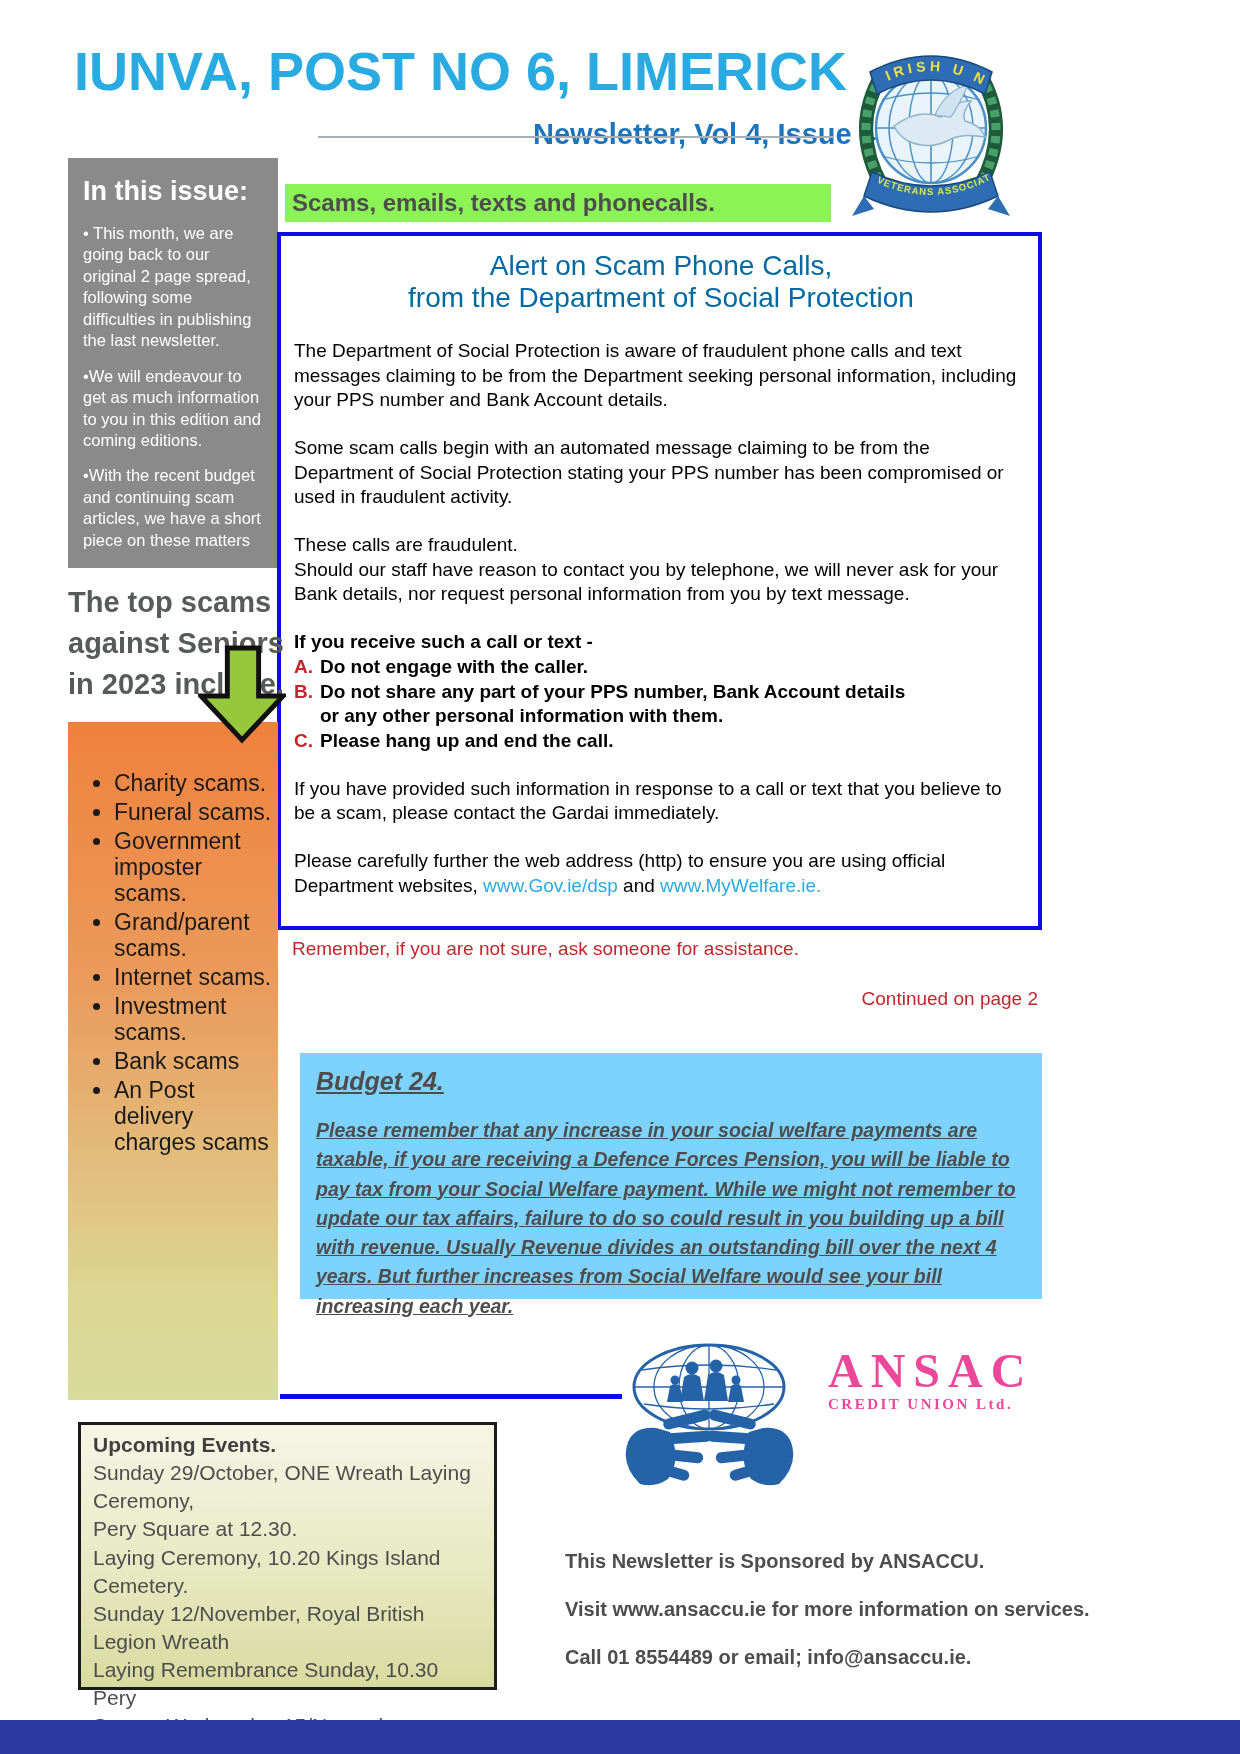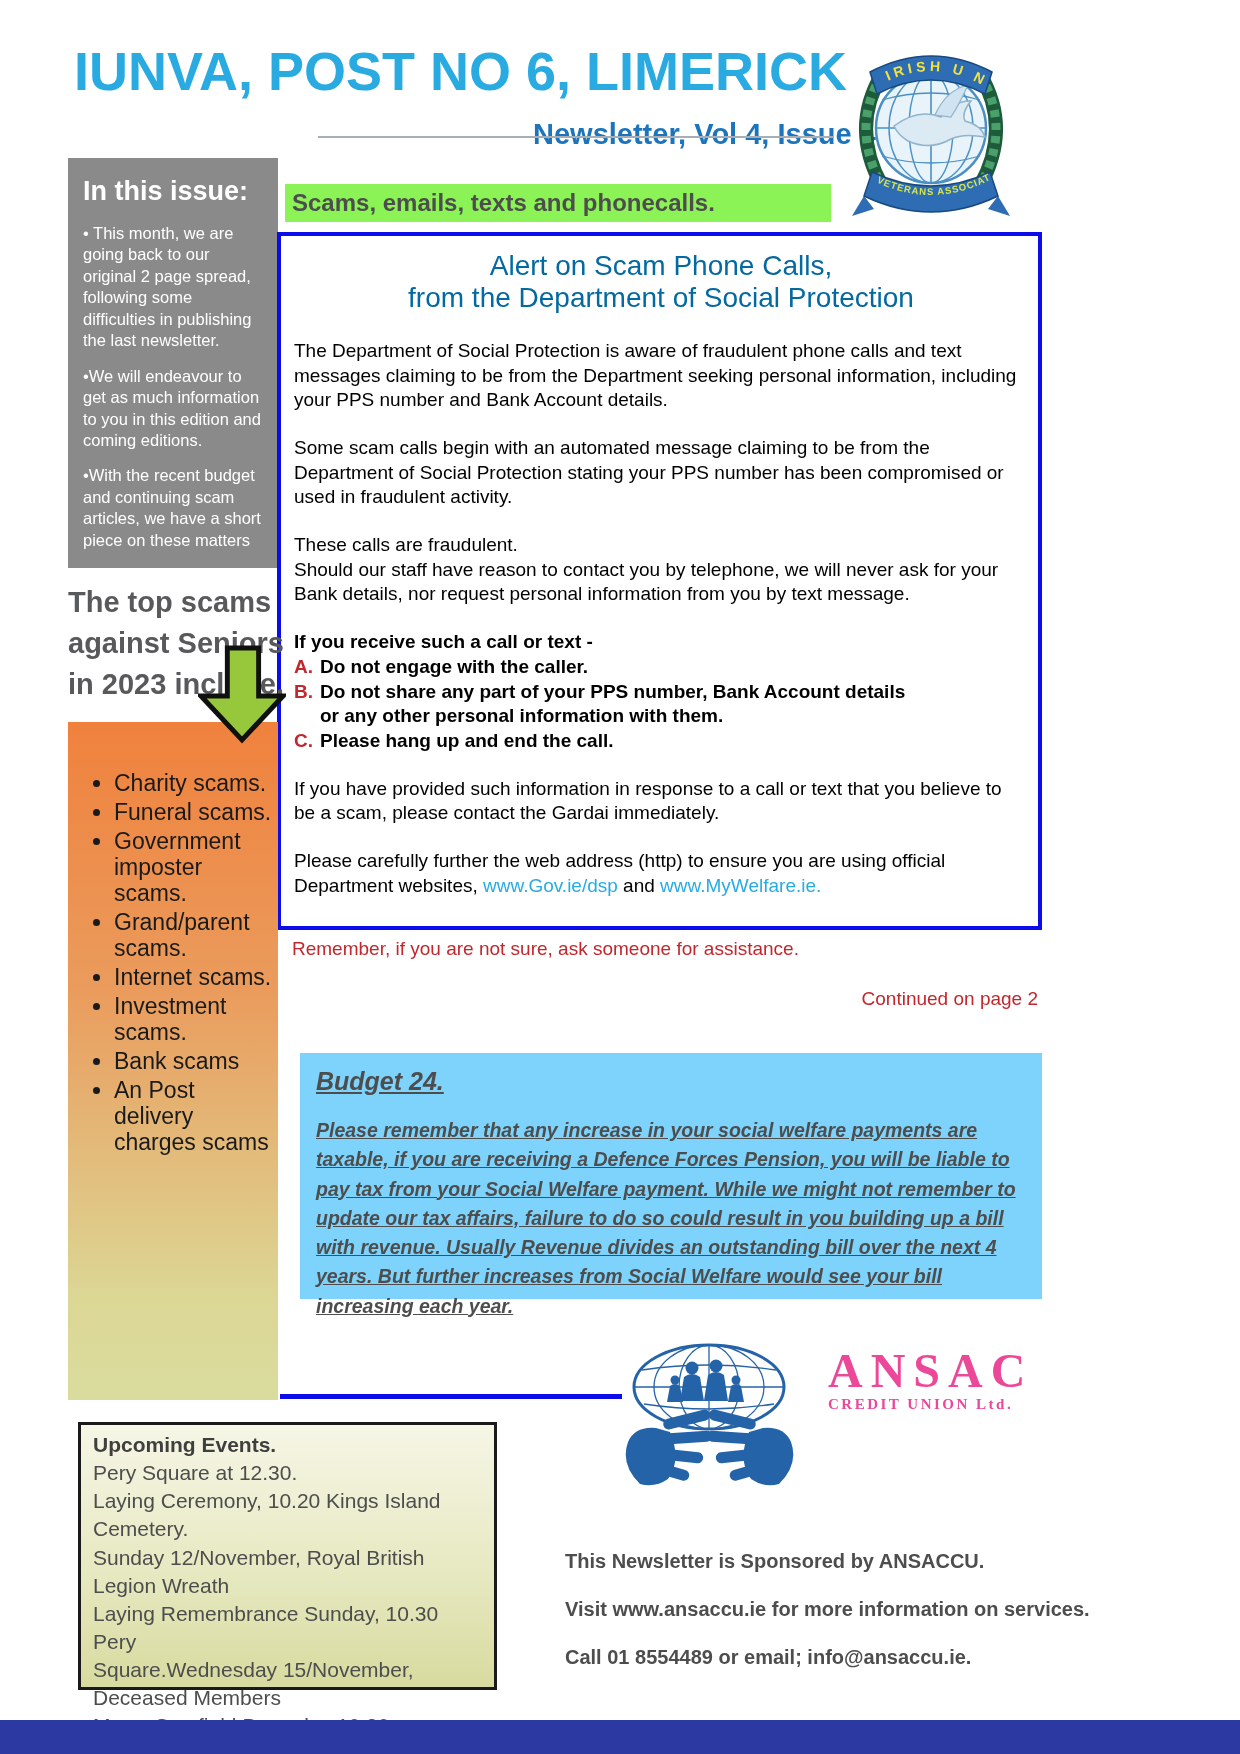--- a/index.html
+++ b/index.html
@@ -178,20 +178,21 @@
 
   <div class="budget-box">
     <div class="budget-title">Budget 24.</div>
     <p class="budget-body">Please remember that any increase in your social welfare payments are taxable, if you are receiving a Defence Forces Pension, you will be liable to pay tax from your Social Welfare payment. While we might not remember to update our tax affairs, failure to do so could result in you building up a bill with revenue. Usually Revenue divides an outstanding bill over the next 4 years. But further increases from Social Welfare would see your bill increasing each year.</p>
   </div>
 
   <div class="blue-divider"></div>
 
   <div class="events-box">
     <div class="events-heading">Upcoming Events.</div>
+    <div class="events-line">Sunday 29/October, ONE Wreath Laying Ceremony,</div>
     <div class="events-line">Pery Square at 12.30.</div>
     <div class="events-line">Laying Ceremony, 10.20 Kings Island Cemetery.</div>
     <div class="events-line">Sunday 12/November, Royal British Legion Wreath</div>
     <div class="events-line">Laying Remembrance Sunday, 10.30 Pery</div>
     <div class="events-line">Square.Wednesday 15/November, Deceased Members</div>
     <div class="events-line">Mass, Sarsfield Barracks, 10.30am.</div>
   </div>
 
   <div class="ansac-logo">
     <svg width="195" height="145" viewBox="0 0 195 145">

